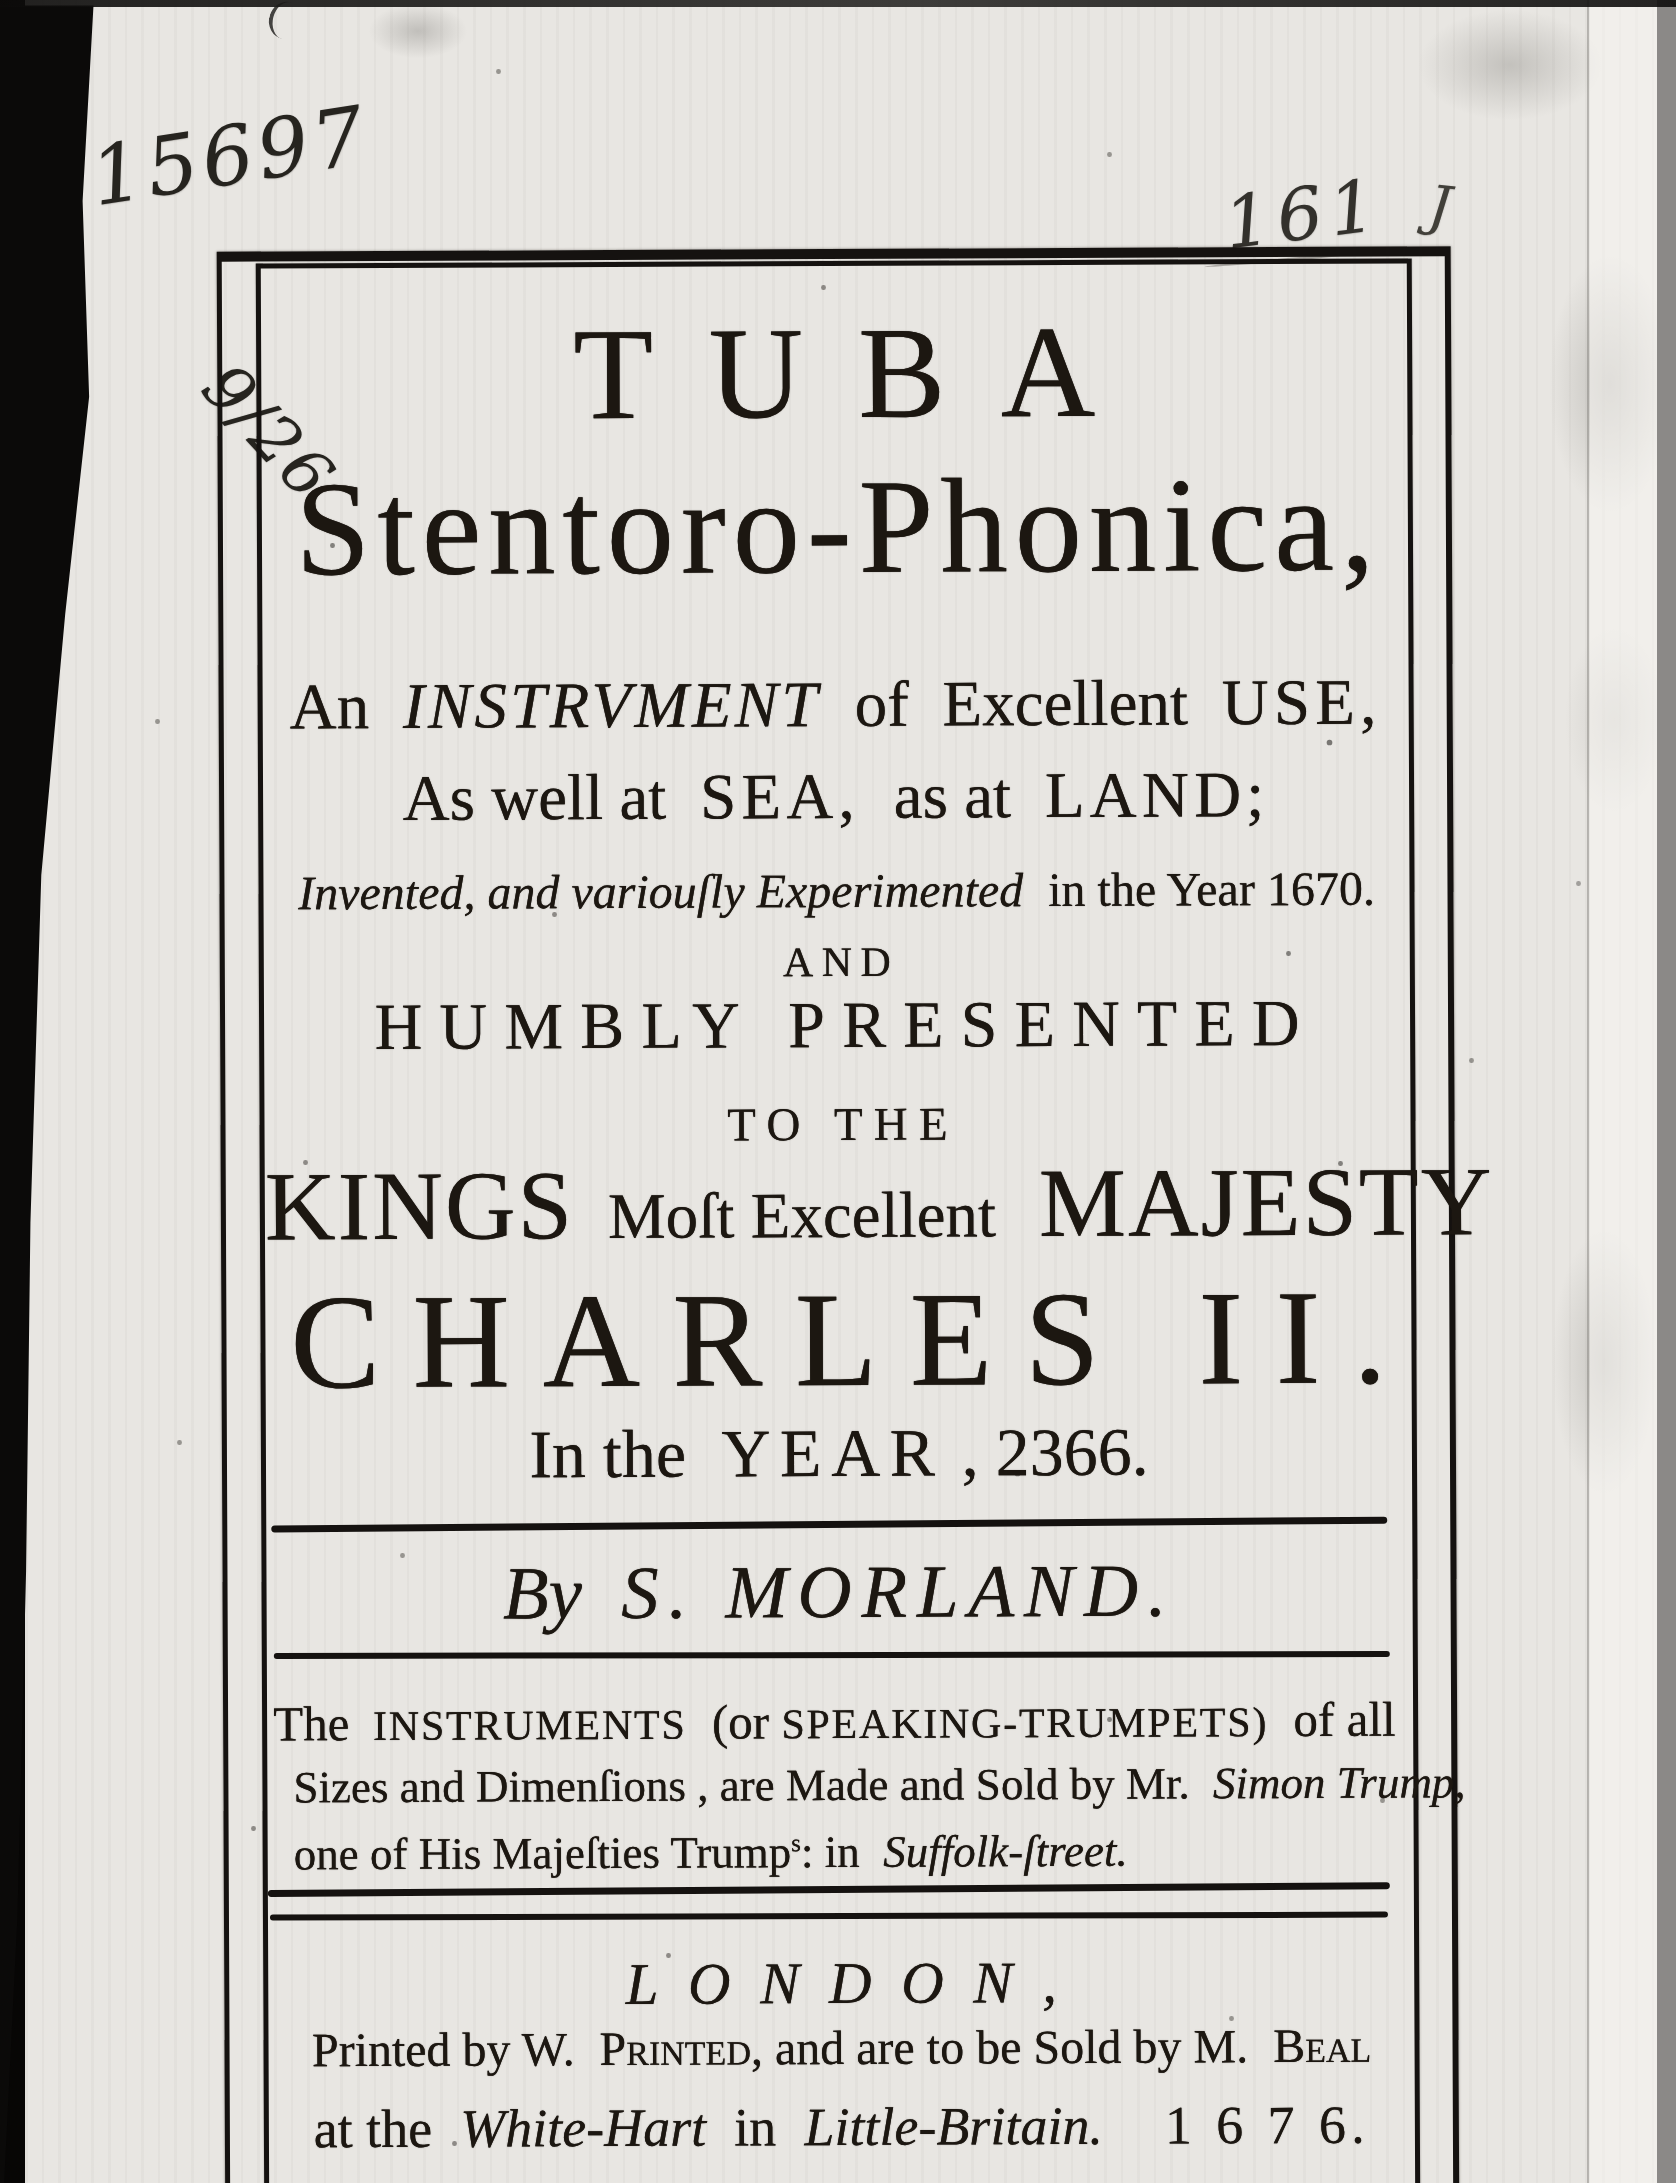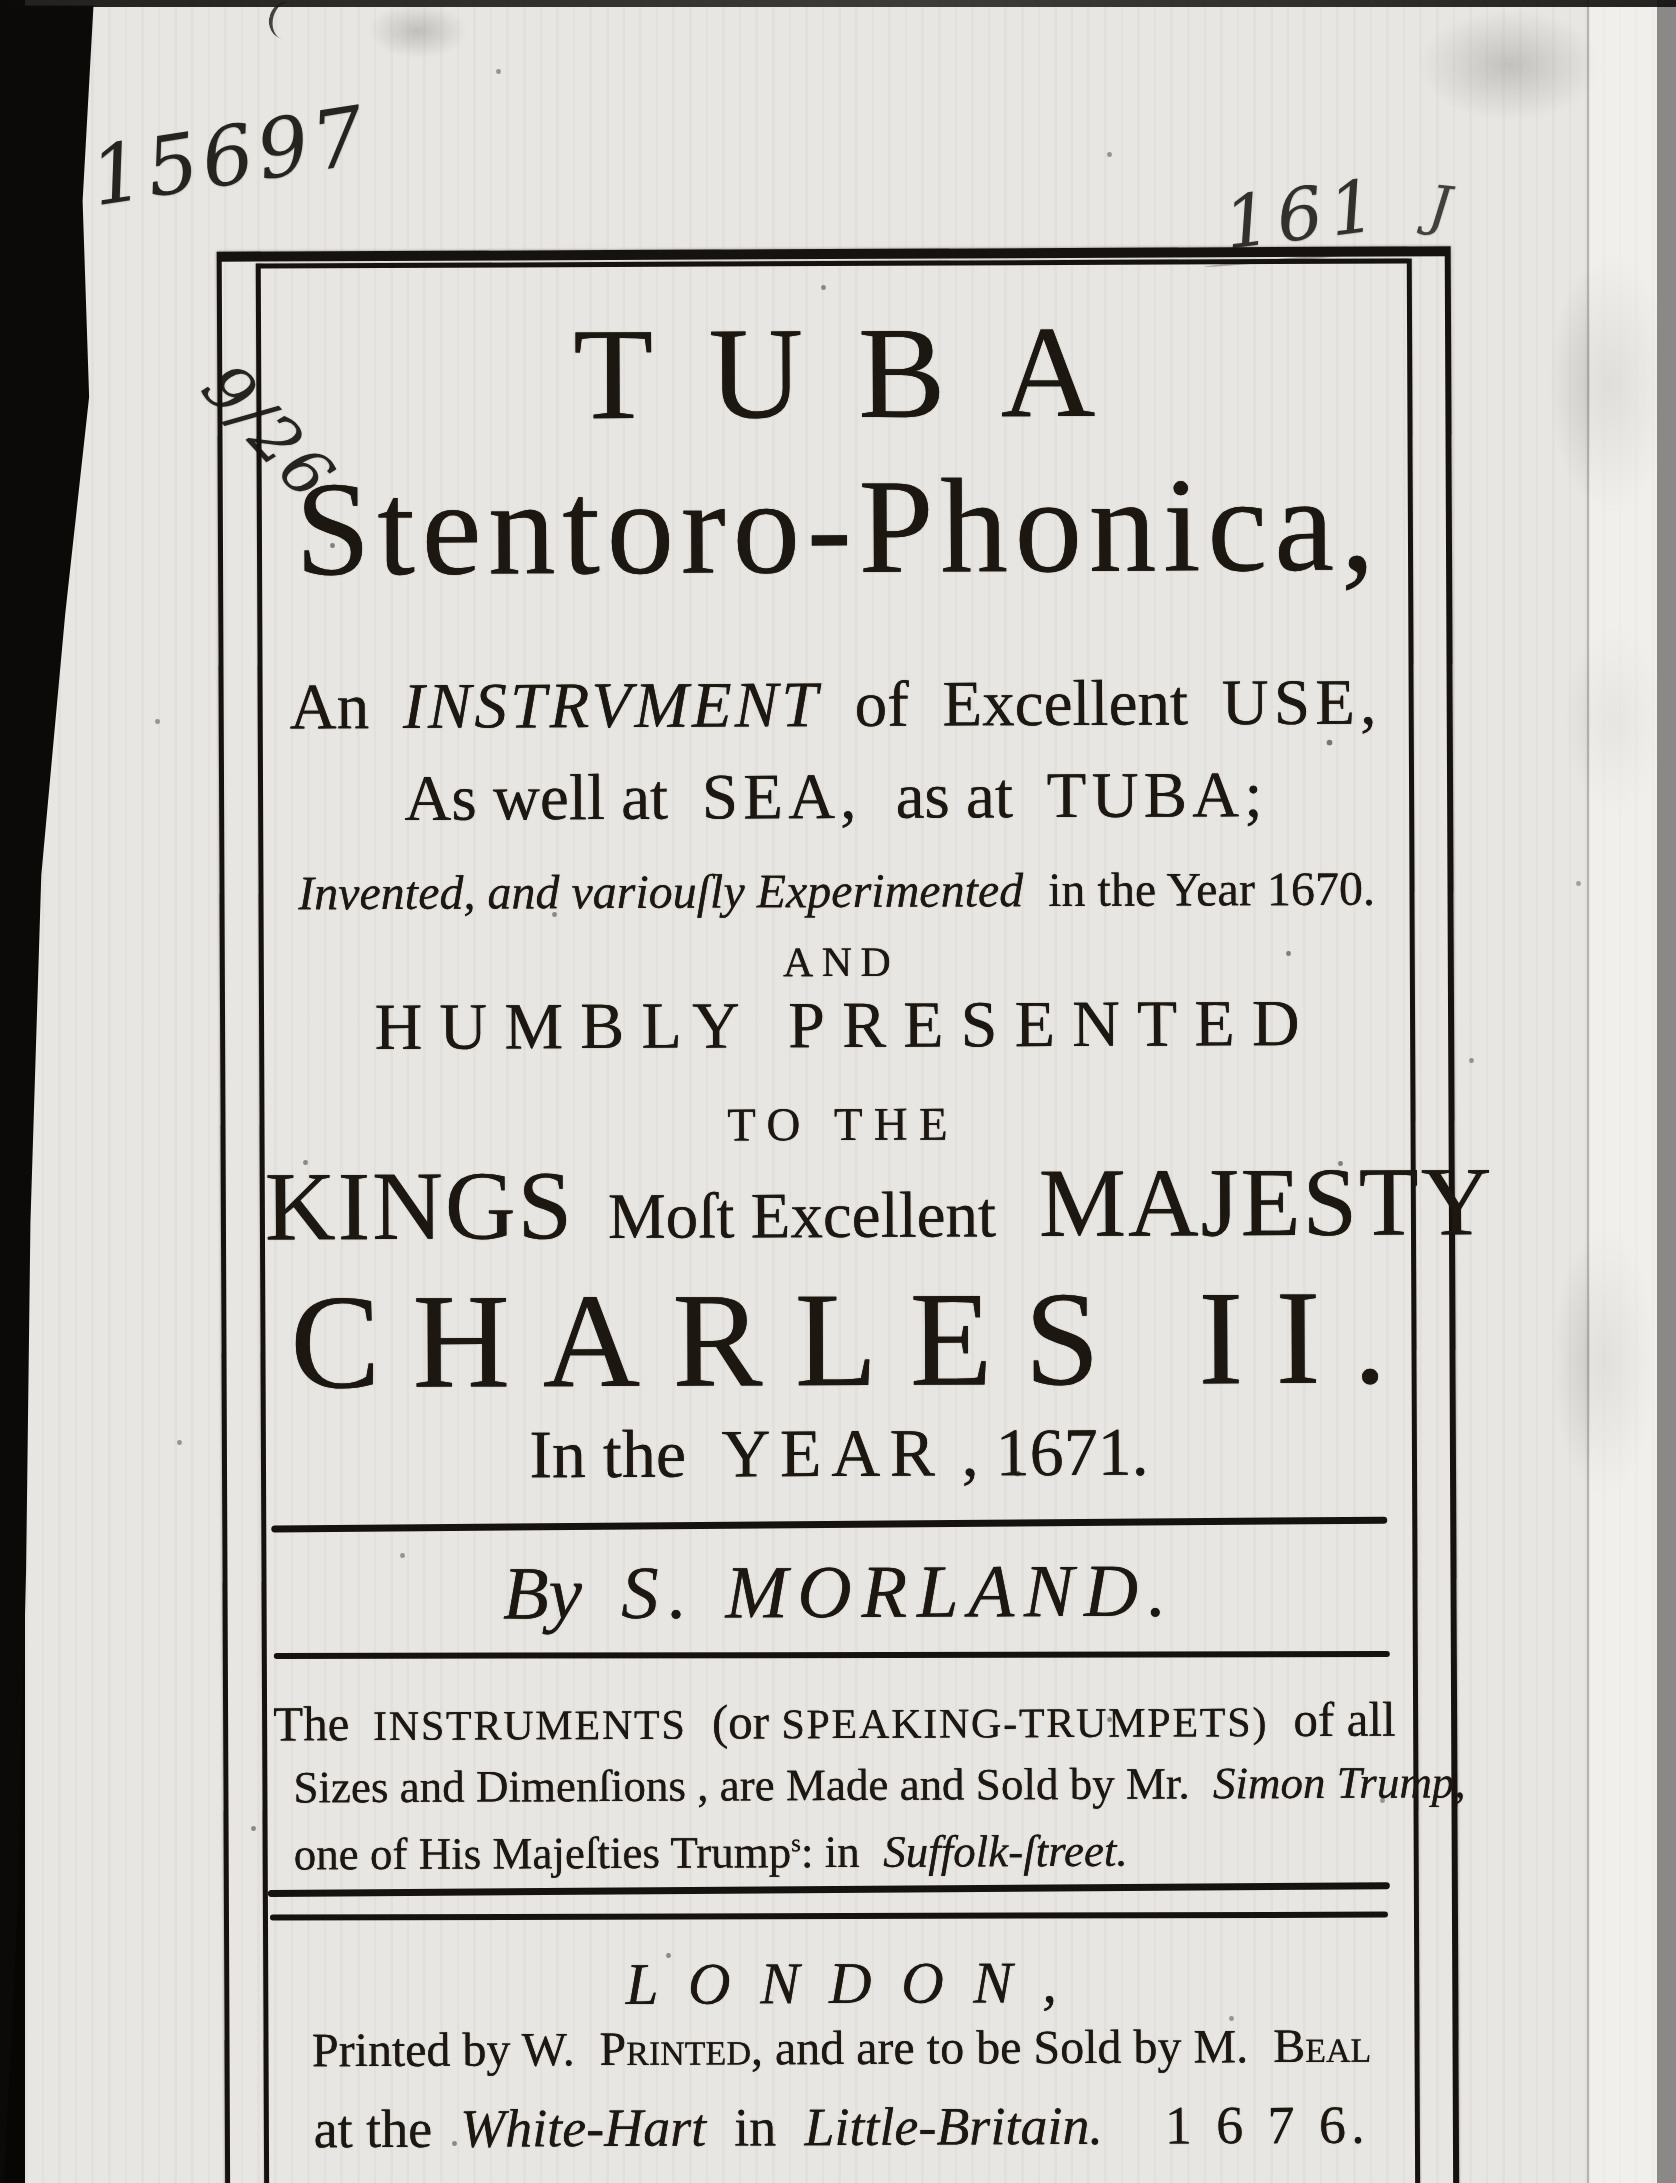--- a/index.html
+++ b/index.html
@@ -144,21 +144,21 @@
             <span class="icaps">INSTRVMENT</span>
             <span>of</span>
             <span>Excellent</span>
             <span class="caps">USE,</span>
           </div>
 
           <div class="line l-usage">
             <span>As well at</span>
             <span class="caps">SEA,</span>
             <span>as at</span>
-            <span class="caps">TUBA;</span>
+            <span class="caps">LAND;</span>
           </div>
 
           <div class="line l-invent">
             <span class="it">Invented, and variouſly Experimented</span>
             <span>in the Year 1670.</span>
           </div>
 
           <div class="line l-and">
             <span>AND</span>
           </div>
@@ -177,21 +177,21 @@
             <span class="royal-big">MAJESTY</span>
           </div>
 
           <div class="line l-charles">
             <span>CHARLES II.</span>
           </div>
 
           <div class="line l-year">
             <span>In the</span>
             <span class="yearcaps">YEAR</span>
-            <span class="tight">, 1671.</span>
+            <span class="tight">, 2366.</span>
           </div>
 
           <div class="rule rule-1"></div>
 
           <div class="line l-by">
             <span>By</span>
             <span class="author">S. MORLAND.</span>
           </div>
 
           <div class="rule rule-2"></div>

